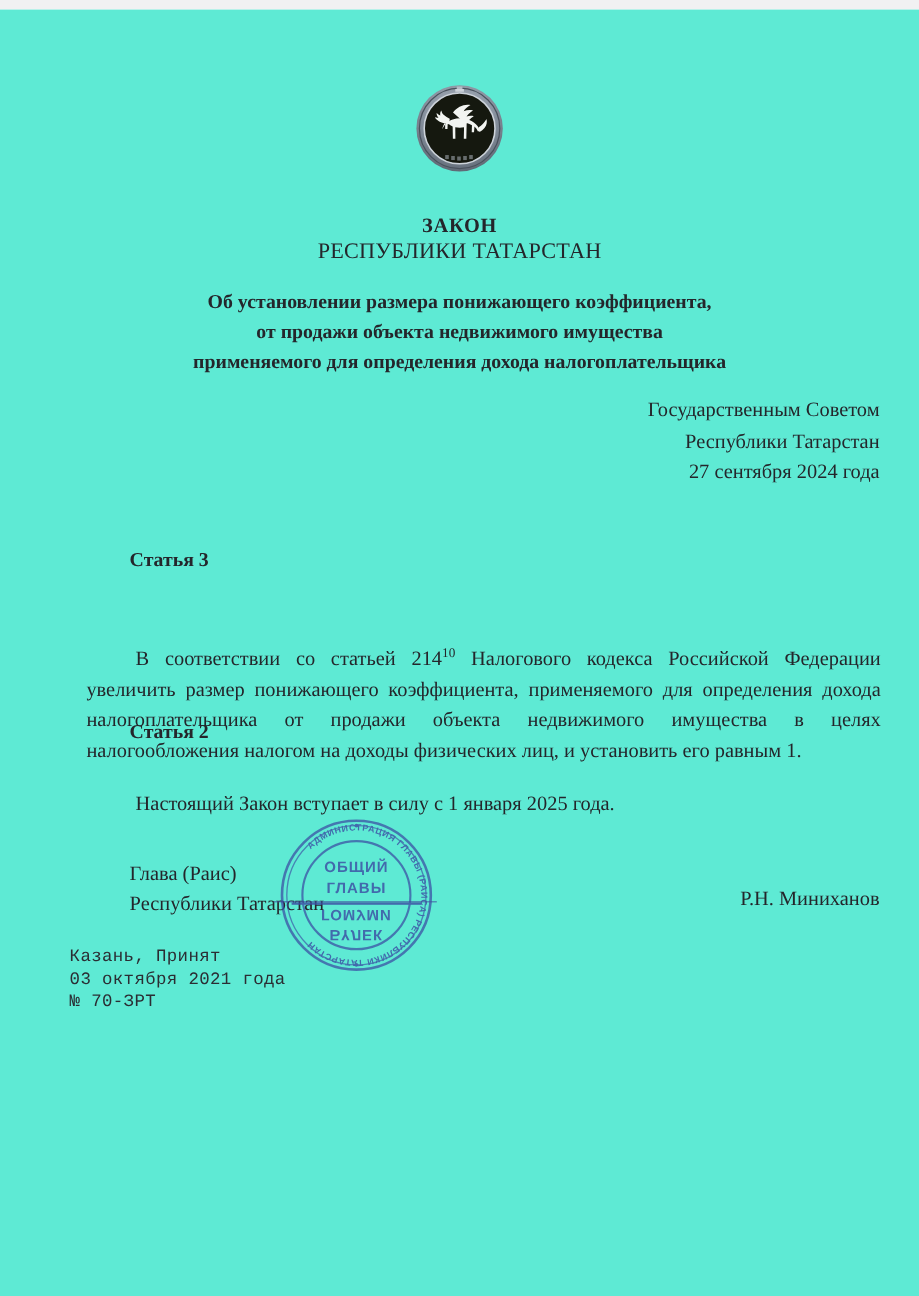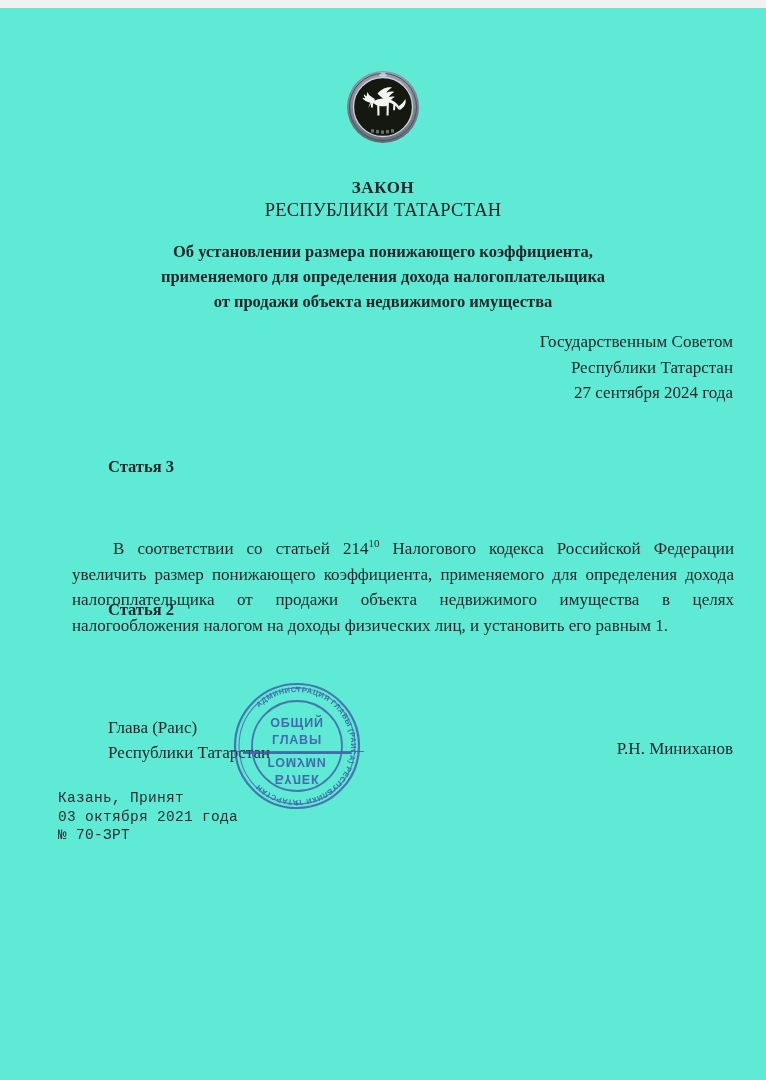--- a/index.html
+++ b/index.html
@@ -242,34 +242,35 @@
         </g>
       </svg>
     </div>
   </div>
 
   <div class="law-word">ЗАКОН</div>
   <div class="republic-word">РЕСПУБЛИКИ ТАТАРСТАН</div>
 
   <div class="doc-title">
     <div>Об установлении размера понижающего коэффициента,</div>
+    <div>от продажи объекта недвижимого имущества</div>
     <div>применяемого для определения дохода налогоплательщика</div>
-    <div>от продажи объекта недвижимого имущества</div>
   </div>
 
   <div class="adoption">
     <div>Государственным Советом</div>
     <div>Республики Татарстан</div>
     <div>27 сентября 2024 года</div>
   </div>
 
   <div class="article-heading a1">Статья 3</div>
   <p class="body-par p1"><span>В соответствии со статьей 214</span><sup>10</sup><span> Налогового кодекса Российской Федерации увеличить размер понижающего коэффициента, применяемого для определения дохода налогоплательщика от продажи объекта недвижимого имущества в целях налогообложения налогом на доходы физических лиц, и установить его равным 1.</span></p>
 
   <div class="article-heading a2">Статья 2</div>
+  <p class="body-par p2">Настоящий Закон вступает в силу с 1 января 2025 года.</p>
 
   <div class="sig-left">
     <div>Глава (Раис)</div>
     <div>Республики Татарстан</div>
   </div>
   <div class="sig-name">Р.Н. Миниханов</div>
 
   <div class="stamp">
     <svg viewBox="0 0 140 140" width="140" height="140" aria-hidden="true">
       <defs>

